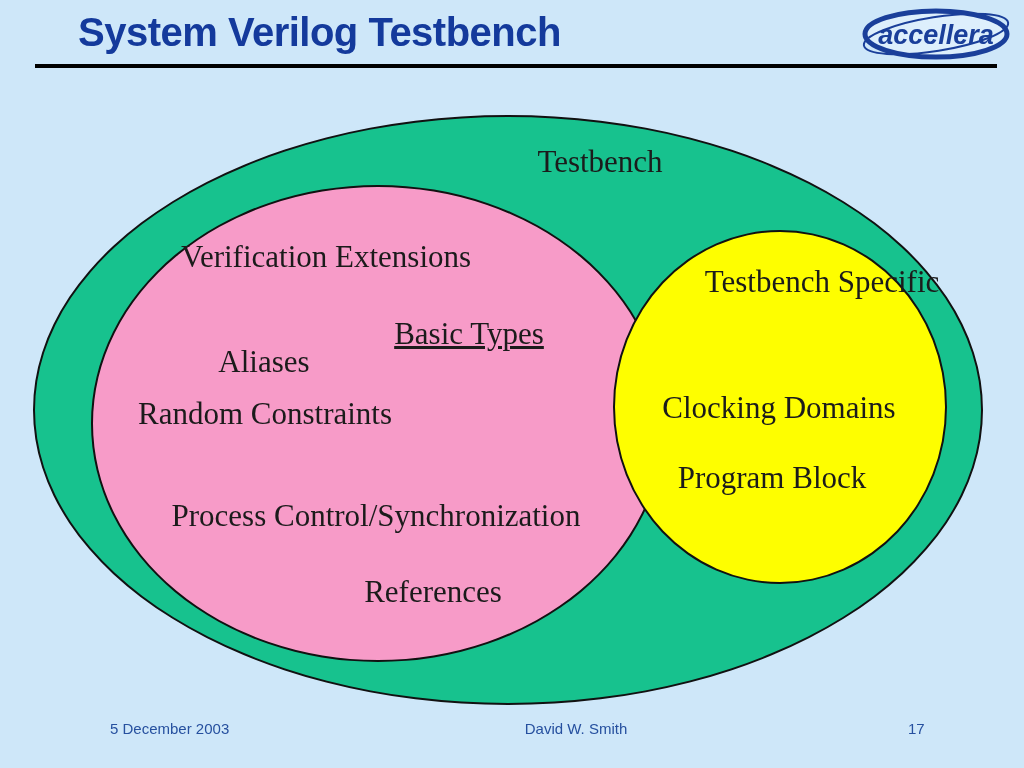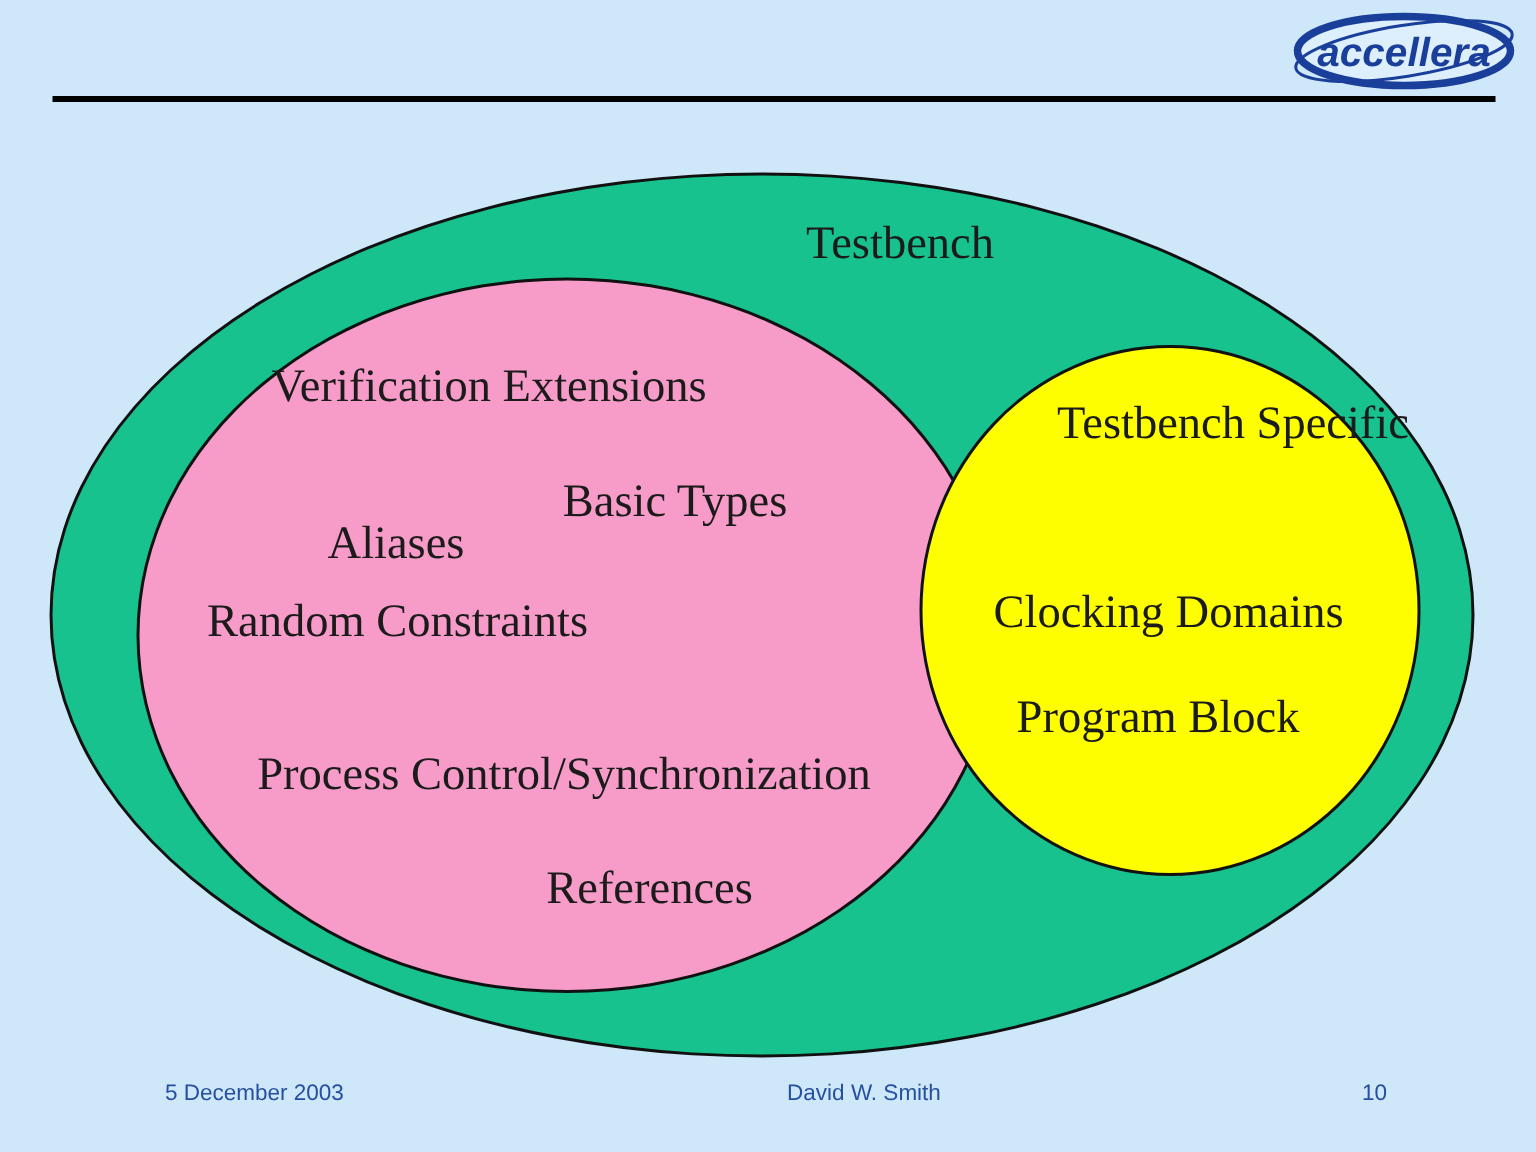--- a/index.html
+++ b/index.html
@@ -70,21 +70,21 @@
   .vlabel {
     position: absolute;
     transform: translate(-50%, -50%);
     font-family: "Liberation Serif", serif;
     font-size: 31px;
     color: #1b1b1b;
     white-space: nowrap;
   }
   .lbl-testbench              { left: 600px; top: 162px; }
   .lbl-verification-extensions{ left: 282px; top: 257px; margin-left: 44px; }
-  .lbl-basic-types            { left: 450px; top: 334px; }
+  .lbl-basic-types            { left: 469px; top: 334px; text-decoration: underline; }
   .lbl-aliases                { left: 240px; top: 362px; margin-left: 24px; }
   .lbl-random-constraints     { left: 265px; top: 414px; }
   .lbl-process-control        { left: 376px; top: 516px; text-align: right; }
   .lbl-references             { left: 392px; top: 592px; margin-left: 41px; }
   .lbl-testbench-specific     { left: 822px; top: 282px; }
   .lbl-clocking-domains       { left: 779px; top: 408px; }
   .lbl-program-block          { left: 772px; top: 478px; }
 
   
   .footer-text {
@@ -96,20 +96,21 @@
   }
   .footer-date   { left: 110px; }
   .footer-author { left: 576px; transform: translateX(-50%); }
   .footer-page   { left: 908px; }
 </style>
 </head>
 <body>
 
 <div class="slide">
 
+  <h1 class="slide-title">System Verilog Testbench</h1>
 
   <div class="title-underline"></div>
 
   <svg class="logo" viewBox="0 0 156 56">
     <ellipse cx="78" cy="28" rx="71" ry="23" fill="#ddeffc" stroke="#1a3f9a" stroke-width="5"></ellipse>
     <ellipse cx="78" cy="28" rx="73" ry="17" fill="none" stroke="#1a3f9a" stroke-width="2" transform="rotate(-9 78 28)"></ellipse>
     <text x="78" y="38" text-anchor="middle" font-family="Liberation Sans, sans-serif" font-size="27" font-style="italic" font-weight="bold" fill="#1a3f9a">accellera</text>
   </svg>
 
   <div class="venn">
@@ -138,15 +139,15 @@
 
     <span class="vlabel lbl-clocking-domains">Clocking Domains</span>
 
     <span class="vlabel lbl-program-block">Program Block</span>
   </div>
 
   <span class="footer-text footer-date">5 December 2003</span>
 
   <span class="footer-text footer-author">David W. Smith</span>
 
-  <span class="footer-text footer-page">10</span>
+  <span class="footer-text footer-page">17</span>
 
 </div>
 
 </body></html>

